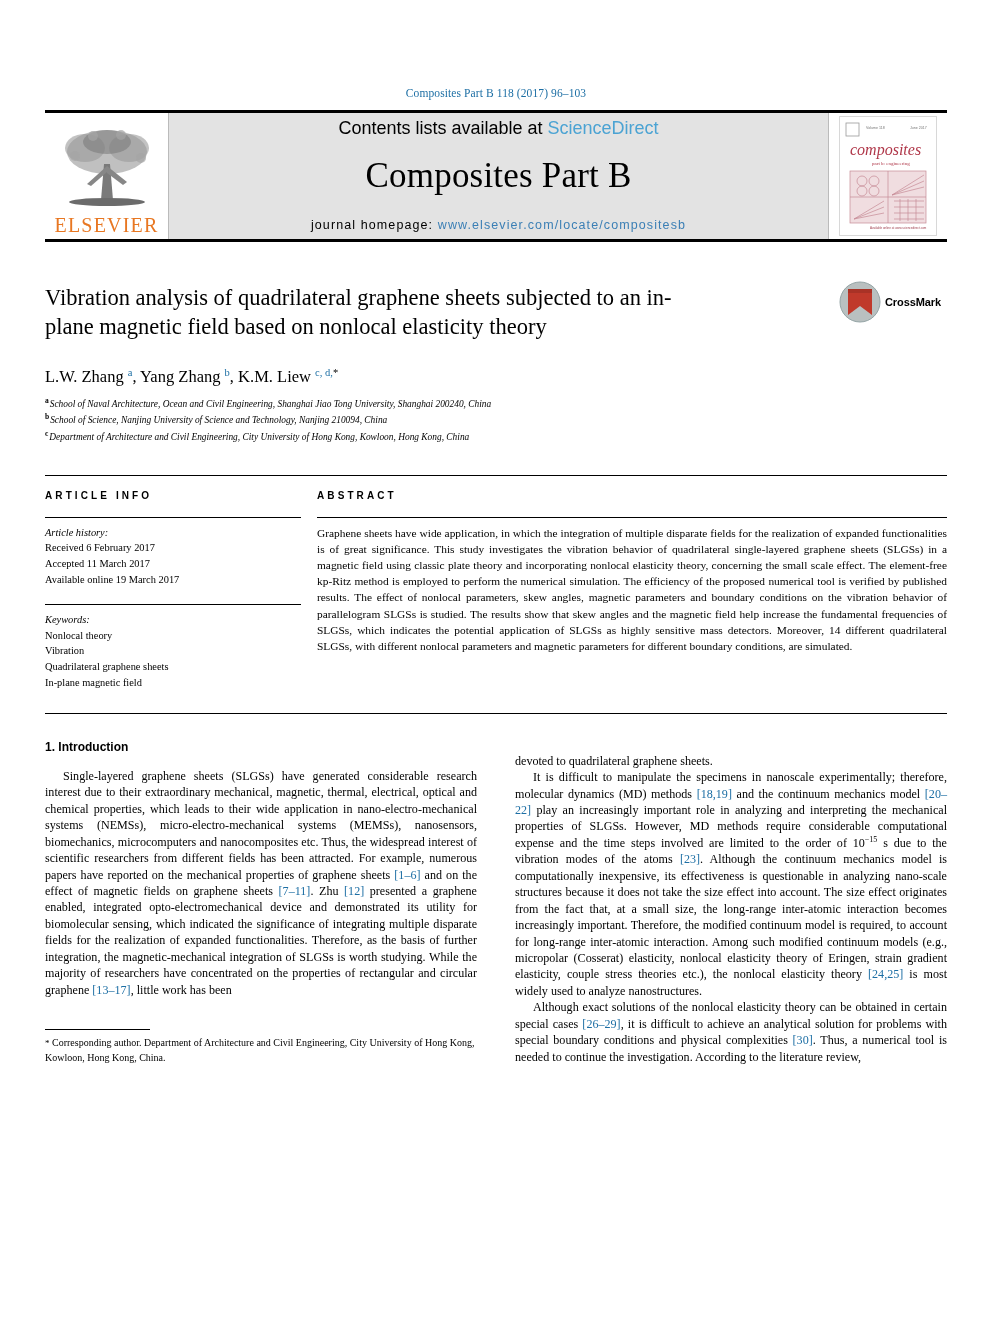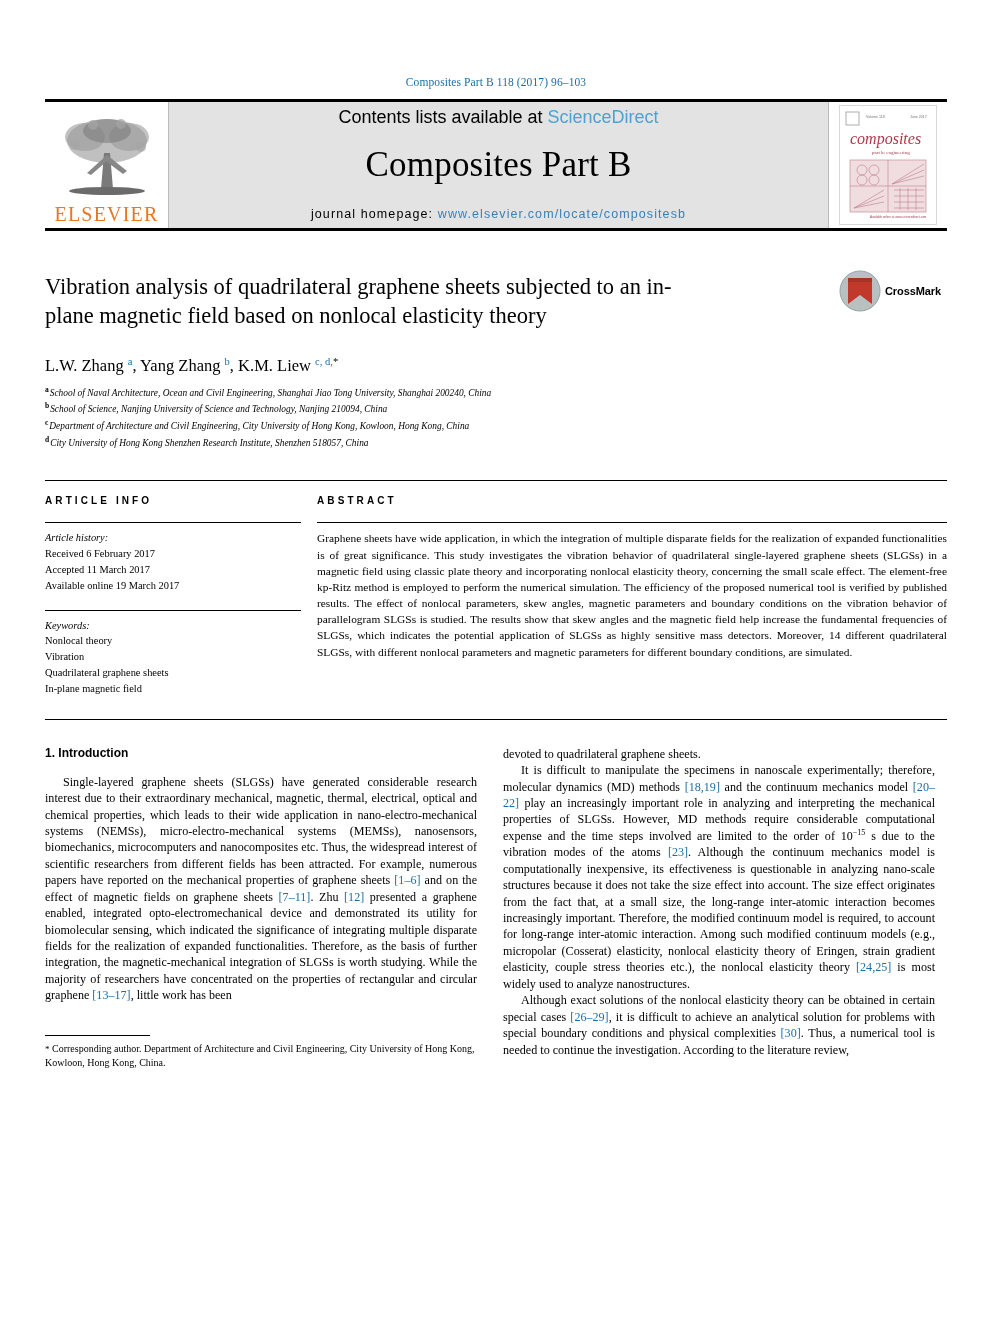--- a/index.html
+++ b/index.html
@@ -13,21 +13,21 @@
     font-family: "Liberation Serif", "DejaVu Serif", serif;
     color: #000000;
     position: relative;
     overflow: hidden;
   }
   .page {
     width: 992px;
     height: 1323px;
     position: relative;
     box-sizing: border-box;
-    padding: 4px 45px;
+    padding: 15px 45px;
   }
 
   
   .running-head {
     text-align: center;
     color: #1c6ea4;
     font-size: 11.5px;
     font-family: "Liberation Serif", serif;
     padding-top: 72px;
     letter-spacing: .1px;
@@ -230,21 +230,22 @@
   }
 
   
   .body-rule {
     border-top: 1px solid #000;
     margin-top: 22px;
   }
   .body-cols {
     margin-top: 26px;
     display: flex;
-    gap: 26px;
+    gap: 38px;
+    align-items: flex-end;
   }
   .bcol {
     width: 432px;
     flex: 0 0 432px;
   }
   .section-title {
     font-family: "Liberation Sans", sans-serif;
     font-size: 12px;
     font-weight: bold;
     margin: 0 0 14px 0;
@@ -379,21 +380,20 @@
   </div>
 
   <div class="authors">
     <span><span>L.W. Zhang</span> <sup>a</sup></span><span>, </span><span><span>Yang Zhang</span> <sup>b</sup></span><span>, </span><span><span>K.M. Liew</span> <sup>c, d,</sup><sup class="star">*</sup></span>
   </div>
 
   <div class="affiliations">
     <div class="aff-row"><sup>a</sup><span>School of Naval Architecture, Ocean and Civil Engineering, Shanghai Jiao Tong University, Shanghai 200240, China</span></div>
     <div class="aff-row"><sup>b</sup><span>School of Science, Nanjing University of Science and Technology, Nanjing 210094, China</span></div>
     <div class="aff-row"><sup>c</sup><span>Department of Architecture and Civil Engineering, City University of Hong Kong, Kowloon, Hong Kong, China</span></div>
-    <div class="aff-row"><sup>d</sup><span>City University of Hong Kong Shenzhen Research Institute, Shenzhen 518057, China</span></div>
   </div>
 
   <div class="info-abstract">
 
     <div class="col-info">
       <div class="sec-head">ARTICLE INFO</div>
       <div class="rule-thin"></div>
       <div class="info-block">
         <div class="ital">Article history:</div>
         <div>Received 6 February 2017</div>

